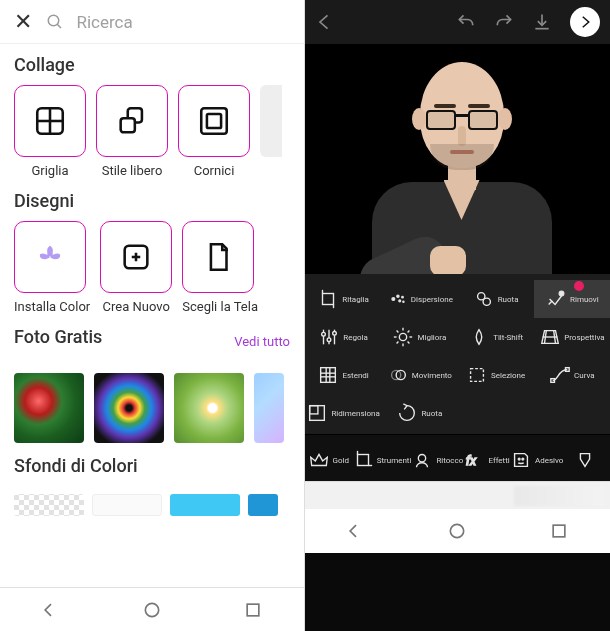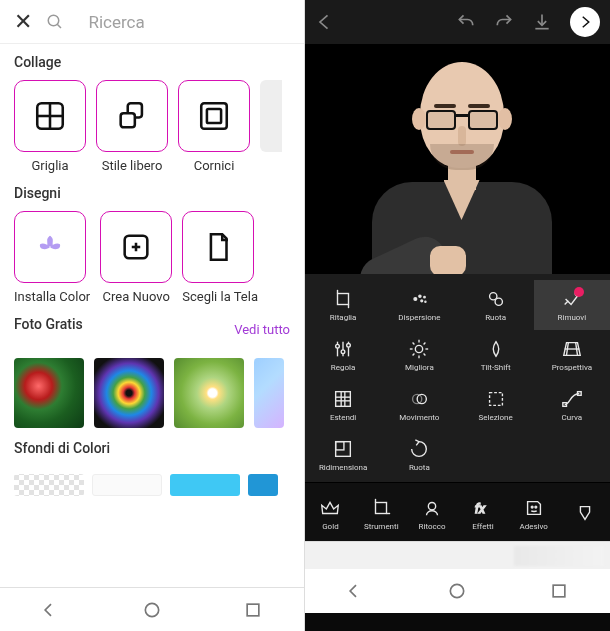--- a/index.html
+++ b/index.html
@@ -3,26 +3,26 @@
 <meta charset="utf-8">
 <style>
 *{margin:0;padding:0;box-sizing:border-box;font-family:-apple-system,BlinkMacSystemFont,"Segoe UI",Roboto,sans-serif}
 body{width:610px;height:631px;overflow:hidden;display:flex;background:#ececec}
 .pane{position:relative}
 .left{width:305px;background:#fff;display:flex;flex-direction:column;border-right:1px solid #ddd}
 .right{width:305px;background:#0a0a0a;display:flex;flex-direction:column}
 
 .ltop{height:44px;display:flex;align-items:center;padding:0 14px;gap:14px;border-bottom:1px solid #eee}
 .icon-x{font-size:22px;color:#333}
-.search-wrap{display:flex;align-items:center;gap:24px;color:#9a9a9a}
+.search-wrap{display:flex;align-items:center;gap:12px;color:#9a9a9a}
 .search-wrap svg{width:18px;height:18px}
 .search-text{font-size:17px;color:#a0a0a0}
 
 .sec{padding:10px 14px 2px}
-.sec h3{font-size:14px;font-weight:500;color:#333;margin-bottom:10px}
+.sec h3{font-size:18px;font-weight:500;color:#333;margin-bottom:10px}
 .sec-head{display:flex;justify-content:space-between;align-items:center;margin-bottom:16px}
 .see-all{font-size:13px;color:#a23bd6}
 
 .cards{display:flex;gap:10px}
 .card{width:72px;height:72px;border:1.5px solid #d60fb3;border-radius:10px;display:flex;align-items:center;justify-content:center;color:#222}
 .card svg{width:34px;height:34px}
 .card-lbl{font-size:13px;color:#333;text-align:center;margin-top:6px}
 .card-ghost{width:22px;height:72px;background:#eee;border-radius:6px 0 0 6px}
 
 .thumbs{display:flex;gap:10px}
@@ -63,21 +63,21 @@
 .mouth{position:absolute;top:88px;left:92px;width:24px;height:4px;background:#a36b57;border-radius:2px}
 .beardshadow{position:absolute;top:82px;left:72px;width:64px;height:26px;background:rgba(80,60,45,.22);border-radius:0 0 40px 40px}
 .neck{position:absolute;top:100px;left:90px;width:28px;height:28px;background:#dfc0a6}
 .torso{position:absolute;top:120px;left:14px;width:180px;height:160px;background:#2d2d2d;border-radius:40px 40px 0 0}
 .vee{position:absolute;top:118px;left:86px;width:36px;height:40px;background:#dfc0a6;clip-path:polygon(0 0,100% 0,50% 100%)}
 .arm{position:absolute;top:185px;left:0;width:90px;height:42px;background:#393939;border-radius:26px;transform:rotate(-25deg)}
 .hand{position:absolute;top:184px;left:72px;width:36px;height:30px;background:#e2c1a5;border-radius:10px}
 
 .tools{background:#1d1d1d;padding:6px 0 2px}
 .trow{display:flex}
-.tool{flex:1;display:flex;flex-direction:column;align-items:center;justify-content:center;gap:3px;padding:8px 0;color:#cfcfcf}
+.tool{flex:1;display:flex;flex-direction:row;align-items:center;justify-content:center;gap:3px;padding:8px 0;color:#cfcfcf}
 .tool svg{width:22px;height:22px;stroke:#e2e2e2;fill:none;stroke-width:1.5}
 .tool span{font-size:8px;color:#d7d7d7}
 .tool.hot{background:#3a3a3a}
 .badge{position:absolute;margin-left:14px;margin-top:-26px;width:10px;height:10px;border-radius:50%;background:#e91e63}
 
 .tools2{background:#101010;border-top:1px solid #000}
 .rfoot{height:28px;background:#f1f1f1;border-top:1px solid #ddd}
 .rfoot .blur{float:right;width:90px;height:20px;margin:4px 6px;background:linear-gradient(90deg,#e9e9e9,#f3f3f3);filter:blur(1px)}
 .navbarR{height:44px;display:flex;align-items:center;justify-content:space-around;background:#fff}
 .navbarR svg{width:20px;height:20px;stroke:#777;fill:none;stroke-width:2}

